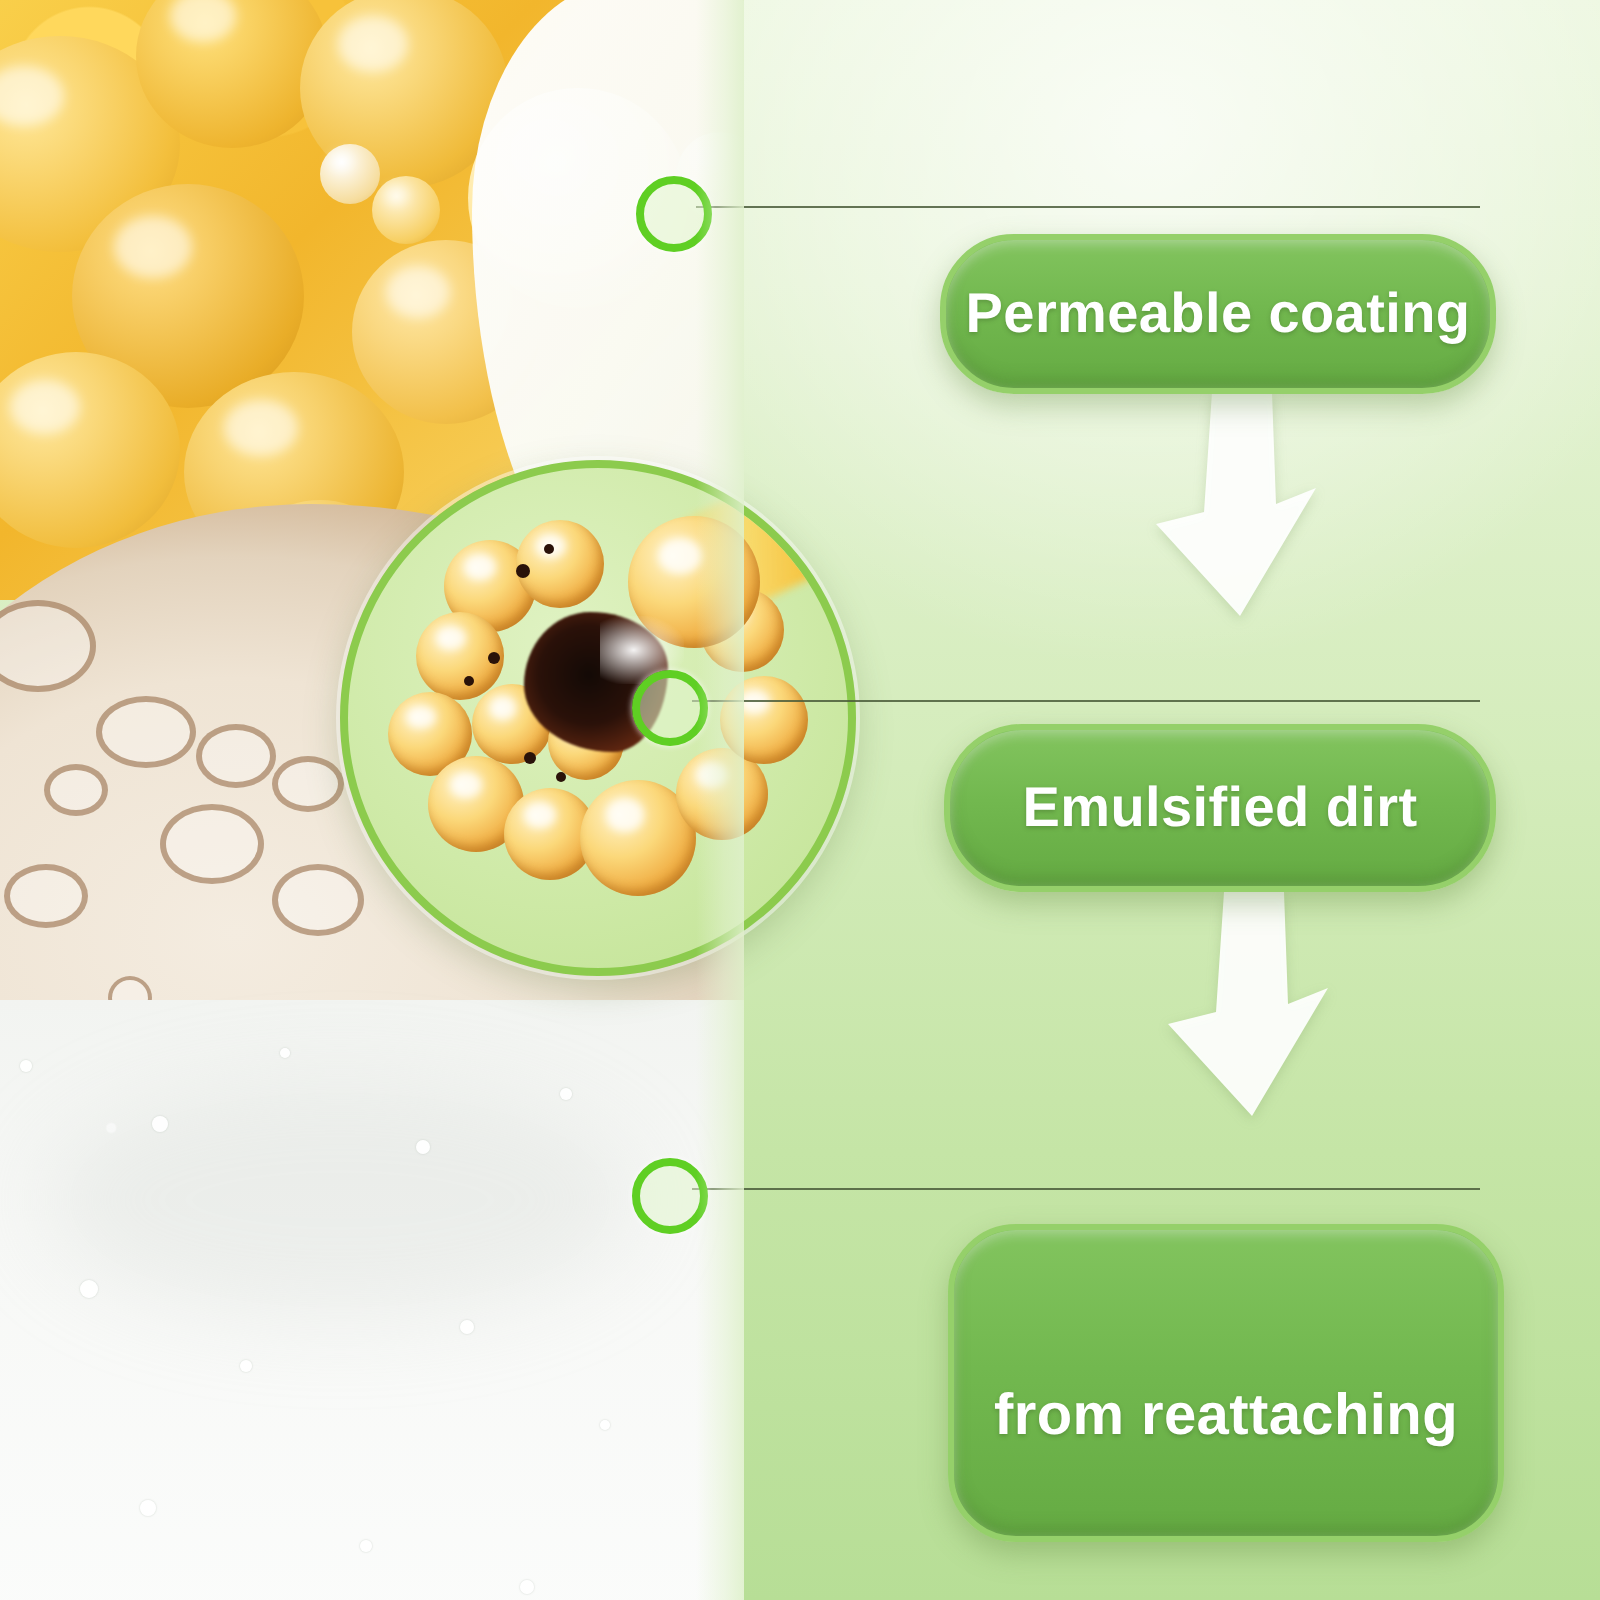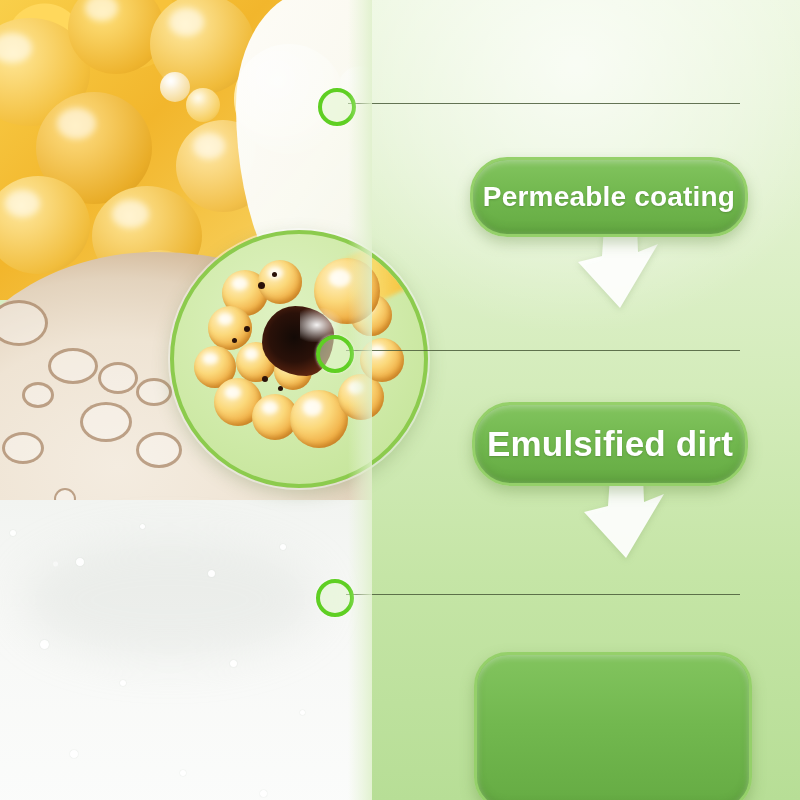--- a/index.html
+++ b/index.html
@@ -94,30 +94,30 @@
     box-shadow:0 0 3px rgba(255,255,255,.8);z-index:36;
   }
 
   
   .pill{
     position:absolute;z-index:38;
     background:linear-gradient(to bottom,#82c45e 0%,#72b84f 45%,#65ab43 100%);
     border:3px solid #95d06a;
     box-shadow:0 6px 14px rgba(95,135,60,.35),inset 0 2px 6px rgba(255,255,255,.35),
                inset 0 -4px 8px rgba(60,100,35,.25);
-    display:flex;align-items:center;justify-content:center;text-align:center;margin-top:40px;
+    display:flex;align-items:center;justify-content:center;text-align:center;
   }
   .pill span{
     color:#fff;font-weight:bold;letter-spacing:.2px;line-height:1.12;
     text-shadow:0 1px 2px rgba(55,90,35,.35);
   }
   #pill-1{left:470px;top:117px;width:272px;height:74px;border-radius:37px;}
   #pill-1 span{font-size:28px;}
   #pill-2{left:472px;top:362px;width:270px;height:78px;border-radius:39px;}
-  #pill-2 span{font-size:35px;}
+  #pill-2 span{font-size:28px;}
   #pill-3{left:474px;top:612px;width:272px;height:153px;border-radius:34px;}
   #pill-3 span{font-size:29px;}
 
   
   .arrow{position:absolute;z-index:37;filter:drop-shadow(0 2px 3px rgba(120,150,95,.28));}
 </style>
 </head>
 <body>
 
 <div id="stage">
@@ -226,16 +226,17 @@
     <span>Permeable coating</span>
   </div>
 
   <div id="pill-2" class="pill">
     <span>Emulsified dirt</span>
   </div>
 
   <div id="pill-3" class="pill">
     <span>
       <br>
+      <span>from reattaching</span>
     </span>
   </div>
 
 </div>
 
 </body></html>

